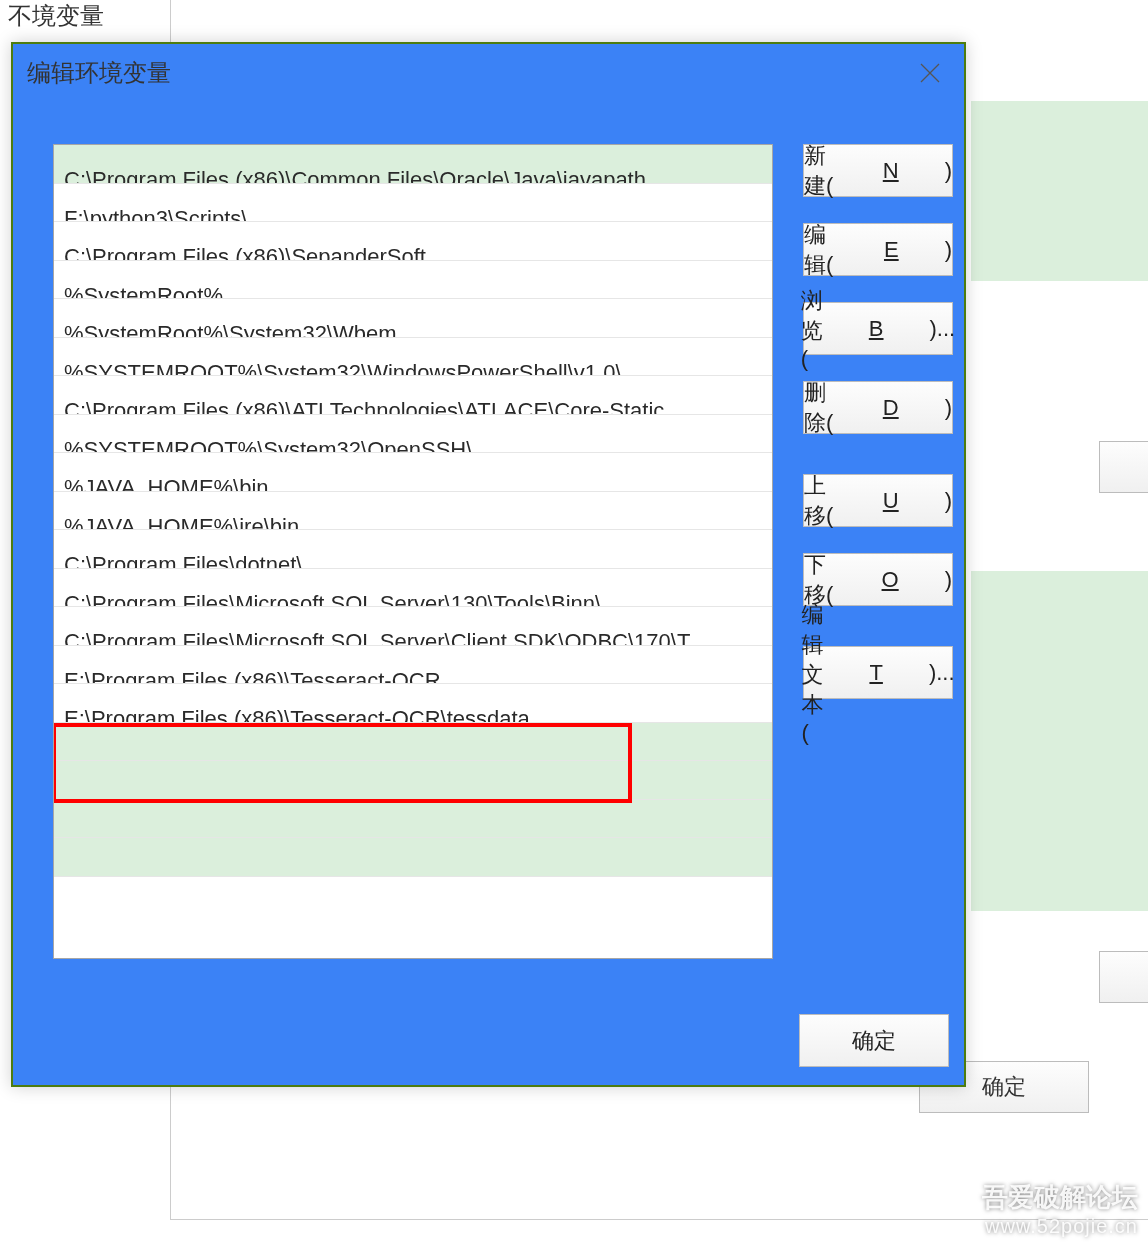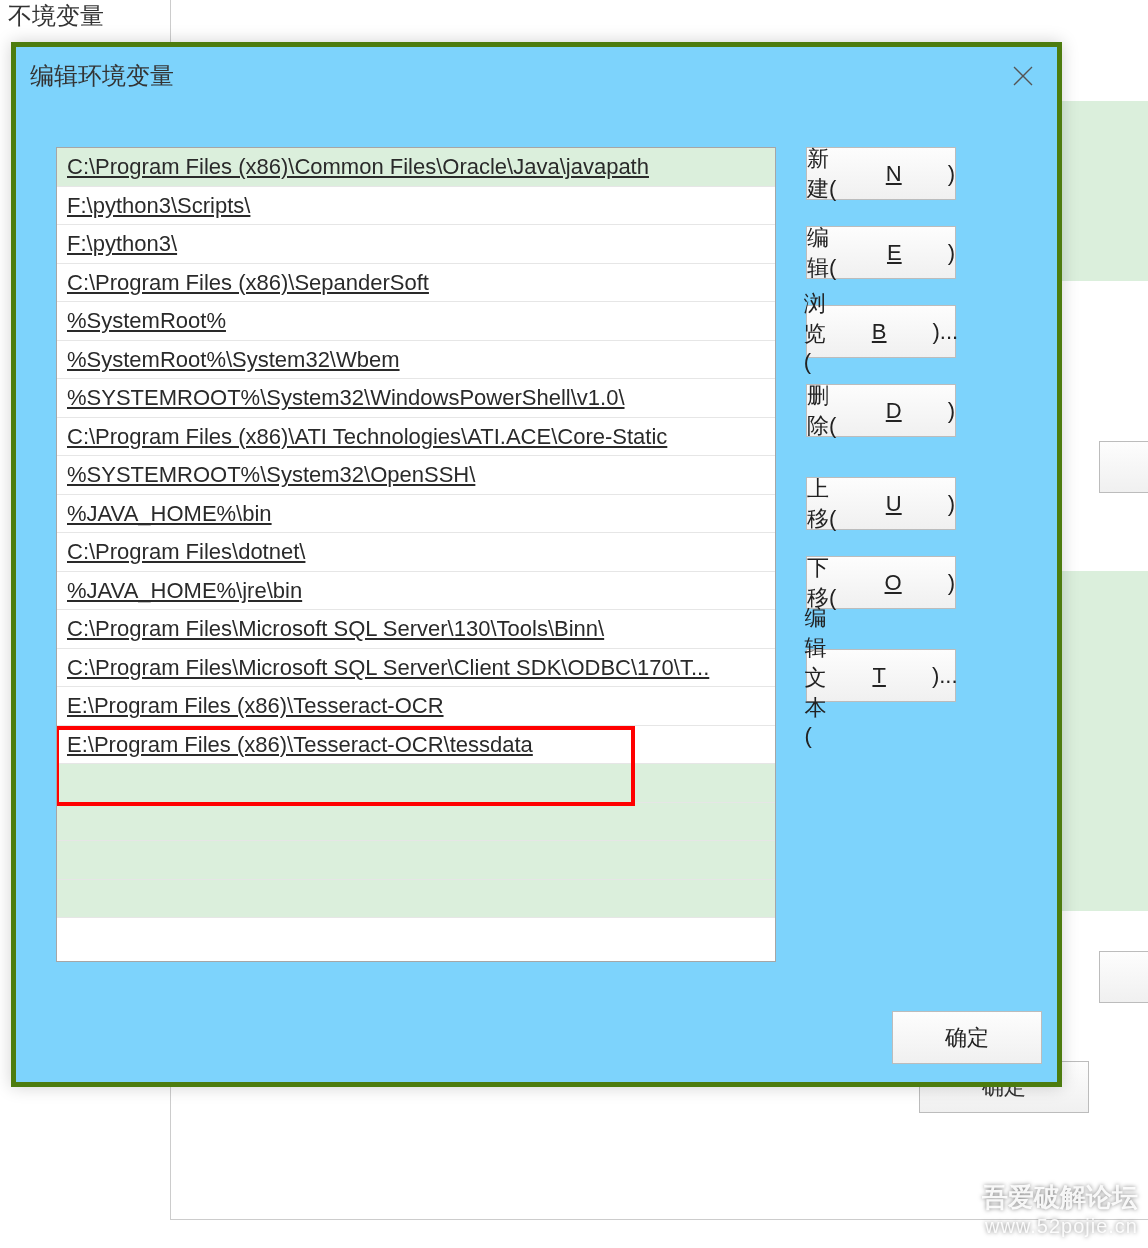--- a/index.html
+++ b/index.html
@@ -52,24 +52,24 @@
     justify-content: center;
     white-space: nowrap;
     overflow: hidden;
   }
 
   
   .dialog {
     position: absolute;
     left: 11px;
     top: 42px;
-    width: 1051px;
+    width: 955px;
     height: 1045px;
-    background: #7dd3fc;
-    border: 5px solid #4d7c0f;
+    background: #3b82f6;
+    border: 2px solid #4d7c0f;
     box-shadow: 0 0 16px rgba(0,0,0,0.18);
     z-index: 10;
   }
   .titlebar {
     height: 48px;
     display: flex;
     align-items: center;
     justify-content: space-between;
     padding: 10px 14px 0 14px;
   }
@@ -101,28 +101,27 @@
     top: 0;
     width: 720px;
     height: 815px;
     border: 1px solid #a6a6a6;
     background: #fff;
     overflow: hidden;
   }
   .listitem {
     height: 38.5px;
     line-height: 38.5px;
-    padding: 0 10px;
+    padding: 16px 10px;
     font-size: 22px;
     white-space: nowrap;
     overflow: hidden;
     text-overflow: ellipsis;
     border-bottom: 1px solid #e6e6e6;
     color: #2a2a2a;
-    text-decoration: underline;
   }
   .listitem.selected { background: #dbefdc; }
   .listitem.empty { background: #dbefdc; }
 
   .highlight-box {
     position: absolute;
     border: 4px solid #f00;
     pointer-events: none;
     z-index: 20;
   }
@@ -204,30 +203,29 @@
         <line x1="20" y1="2" x2="2" y2="20"></line>
       </svg>
     </div>
   </div>
 
   <div class="client">
 
     <div class="listbox">
       <div class="listitem selected">C:\Program Files (x86)\Common Files\Oracle\Java\javapath</div>
       <div class="listitem">F:\python3\Scripts\</div>
-      <div class="listitem">F:\python3\</div>
       <div class="listitem">C:\Program Files (x86)\SepanderSoft</div>
       <div class="listitem">%SystemRoot%</div>
       <div class="listitem">%SystemRoot%\System32\Wbem</div>
       <div class="listitem">%SYSTEMROOT%\System32\WindowsPowerShell\v1.0\</div>
       <div class="listitem">C:\Program Files (x86)\ATI Technologies\ATI.ACE\Core-Static</div>
       <div class="listitem">%SYSTEMROOT%\System32\OpenSSH\</div>
       <div class="listitem">%JAVA_HOME%\bin</div>
+      <div class="listitem">%JAVA_HOME%\jre\bin</div>
       <div class="listitem">C:\Program Files\dotnet\</div>
-      <div class="listitem">%JAVA_HOME%\jre\bin</div>
       <div class="listitem">C:\Program Files\Microsoft SQL Server\130\Tools\Binn\</div>
       <div class="listitem">C:\Program Files\Microsoft SQL Server\Client SDK\ODBC\170\T...</div>
       <div class="listitem">E:\Program Files (x86)\Tesseract-OCR</div>
       <div class="listitem">E:\Program Files (x86)\Tesseract-OCR\tessdata</div>
       <div class="listitem empty"></div>
       <div class="listitem empty"></div>
       <div class="listitem empty"></div>
       <div class="listitem empty"></div>
 
       <div class="highlight-box" style="left:-2px; top:578px; width:580px; height:80px;"></div>

